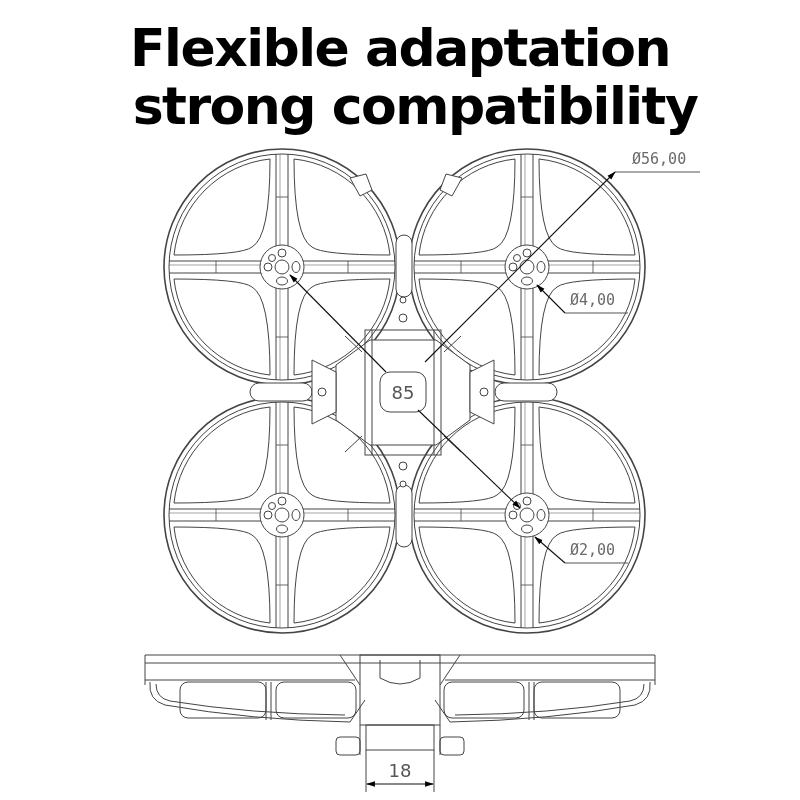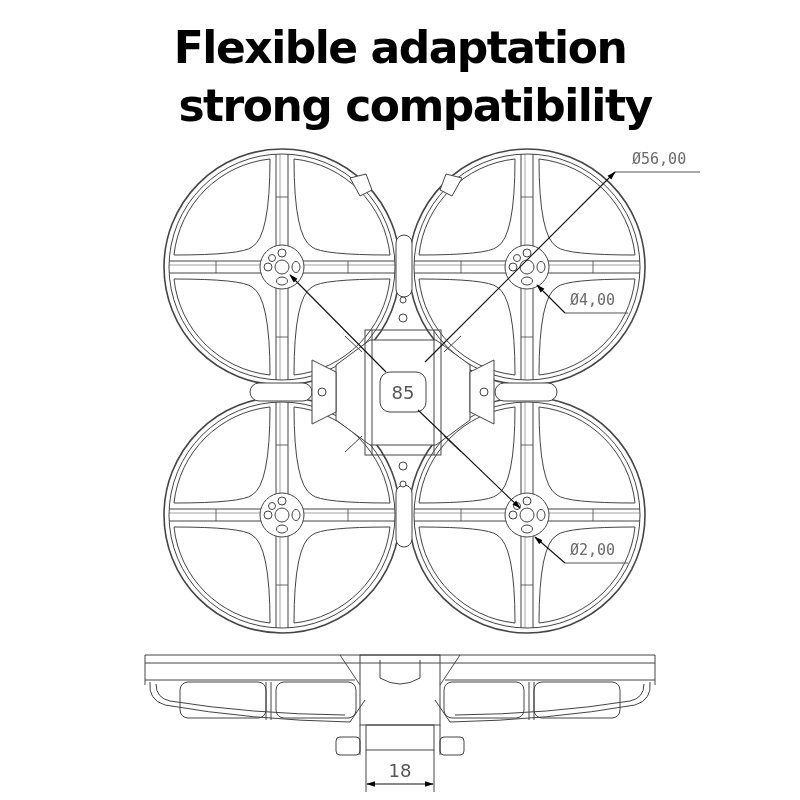--- a/index.html
+++ b/index.html
@@ -1,17 +1,17 @@
 <!DOCTYPE html>
 <html><head>
 <meta charset="utf-8">
 <style>
   html,body{margin:0;padding:0;background:#ffffff;}
   body{width:800px;height:800px;position:relative;overflow:hidden;font-family:"DejaVu Sans",sans-serif;}
-  .title{position:absolute;left:0;width:800px;text-align:center;color:#000;font-family:"DejaVu Sans",sans-serif;font-weight:bold;font-size:44px;letter-spacing:-1.5px;line-height:56px;}
+  .title{position:absolute;left:0;width:800px;text-align:center;color:#000;font-family:"DejaVu Sans",sans-serif;font-weight:bold;font-size:52px;letter-spacing:-1.5px;line-height:56px;}
   .title.l1{top:20px;}
   .title.l2{top:78px;left:15px;}
   svg{position:absolute;left:0;top:0;}
   .dimtxt{font-family:"DejaVu Sans Mono",monospace;font-size:15px;fill:#6a6a6a;}
   .dimtxt-big{font-family:"DejaVu Sans",sans-serif;font-size:18px;fill:#555;}
 </style>
 </head>
 <body>
 
 <div class="title l1">Flexible adaptation</div>

